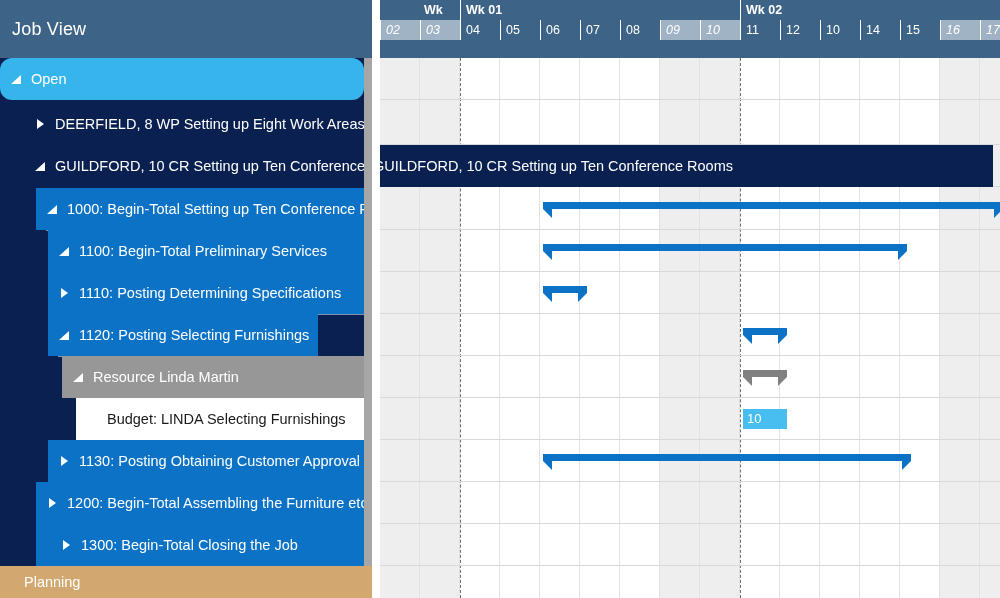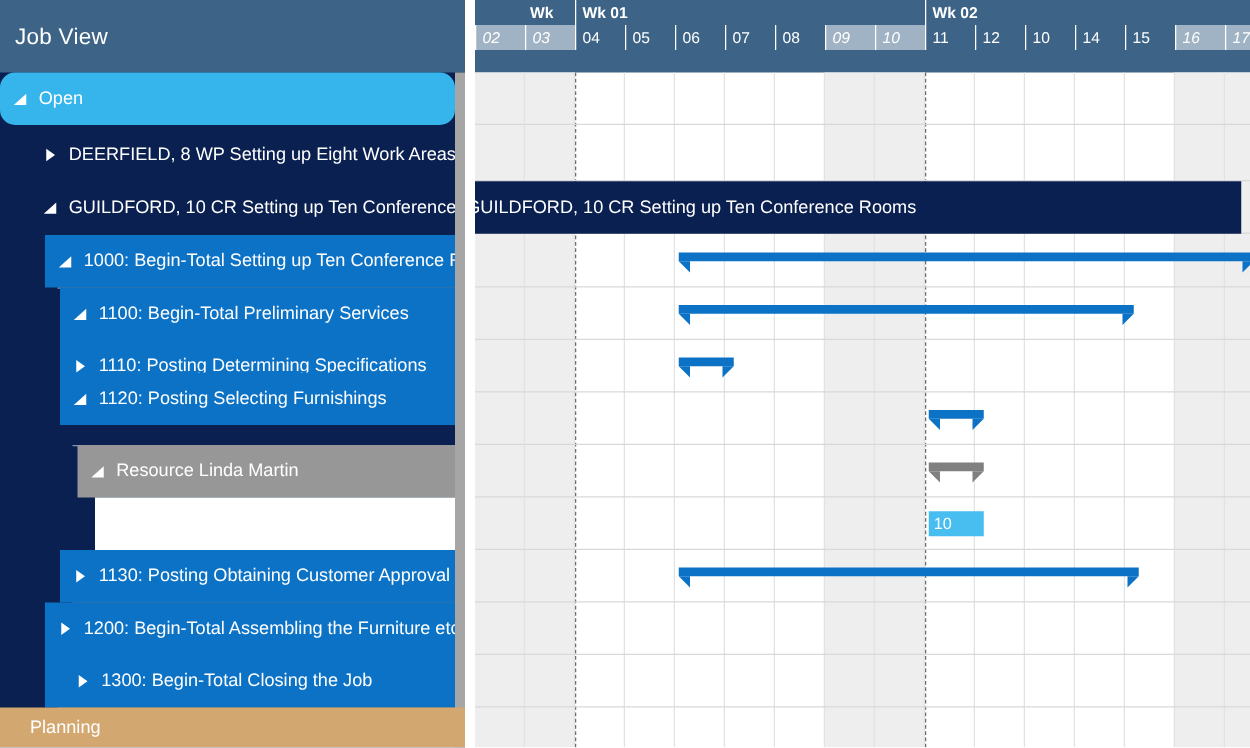--- a/index.html
+++ b/index.html
@@ -155,31 +155,32 @@
         <div class="row r-task" style="position: absolute; left: 48px; top: 230px; width: 316px; height: 42px; padding-left: 10px;">
           <span class="arrow expanded"></span>
           <span>1100: Begin-Total Preliminary Services</span>
         </div>
         <div class="sep" style="position: absolute; left: 58px; top: 272px; width: 306px;"></div>
         <div class="row r-task" style="position: absolute; left: 48px; top: 272px; width: 316px; height: 42px; padding-left: 10px;">
           <span class="arrow collapsed"></span>
           <span>1110: Posting Determining Specifications</span>
         </div>
         <div class="sep" style="position: absolute; left: 58px; top: 314px; width: 306px;"></div>
-        <div class="row r-task" style="position: absolute; left: 48px; top: 298px; width: 316px; height: 42px; padding-left: 10px;">
+        <div class="row r-task" style="position: absolute; left: 48px; top: 314px; width: 270px; height: 42px; padding-left: 10px;">
           <span class="arrow expanded"></span>
           <span>1120: Posting Selecting Furnishings</span>
         </div>
         <div class="sep" style="position: absolute; left: 58px; top: 356px; width: 306px;"></div>
         <div class="row r-resource" style="position: absolute; left: 62px; top: 356px; width: 302px; height: 42px; padding-left: 10px;">
           <span class="arrow expanded"></span>
           <span>Resource Linda Martin</span>
         </div>
         <div class="row r-budget" style="position: absolute; left: 76px; top: 398px; width: 288px; height: 42px; padding-left: 10px;">
           <span class="arrow none dark"></span>
+          <span>Budget: LINDA Selecting Furnishings</span>
         </div>
         <div class="row r-task" style="position: absolute; left: 48px; top: 440px; width: 316px; height: 42px; padding-left: 10px;">
           <span class="arrow collapsed"></span>
           <span>1130: Posting Obtaining Customer Approval</span>
         </div>
         <div class="sep" style="position: absolute; left: 58px; top: 482px; width: 306px;"></div>
         <div class="row r-task" style="position: absolute; left: 36px; top: 482px; width: 328px; height: 42px; padding-left: 10px;">
           <span class="arrow collapsed"></span>
           <span>1200: Begin-Total Assembling the Furniture etc.</span>
         </div>

